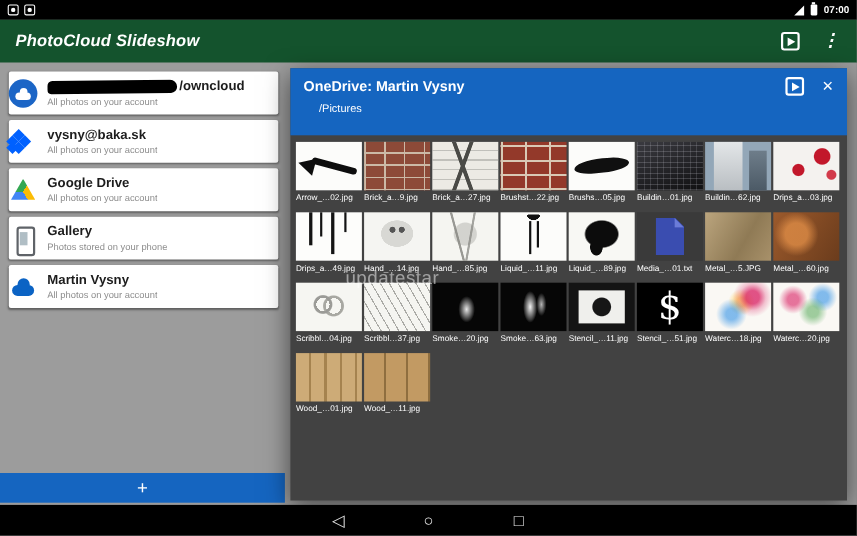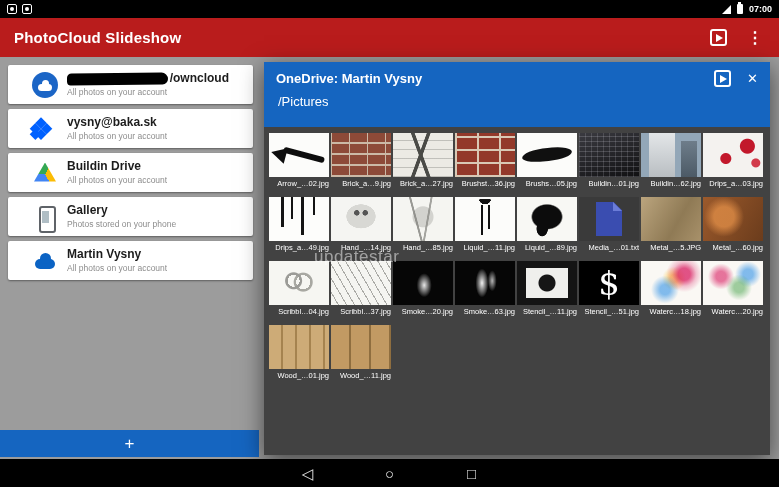--- a/index.html
+++ b/index.html
@@ -14,35 +14,35 @@
   .sb-left { display: flex; gap: 5px; align-items: center; }
   .sb-icon { width: 10px; height: 10px; border: 1px solid #fff; border-radius: 2px; position: relative; }
   .sb-icon::before { content: ""; position: absolute; left: 2px; top: 2px; width: 4px; height: 4px; background: #fff; border-radius: 50%; }
   .sb-right { margin-left: auto; display: flex; align-items: center; gap: 6px; }
   .signal-icon { width: 0; height: 0; border-left: 9px solid transparent; border-bottom: 9px solid #fff; }
   .battery-icon { width: 6px; height: 10px; background: #fff; border-radius: 1px; position: relative; }
   .battery-icon::before { content: ""; position: absolute; top: -2px; left: 1.5px; width: 3px; height: 2px; background: #fff; }
   .sb-time { font-size: 9px; font-weight: 700; }
 
   
-  .app-bar { position: absolute; top: 18px; left: 0; right: 0; height: 39px; background: #b91c1c;
-    display: flex; align-items: center; padding: 0 14px; }
+  .app-bar { position: absolute; top: 18px; left: 0; right: 0; height: 39px; background: #14532d;
+    display: flex; align-items: center; padding: 0 14px; font-style: italic; }
   .app-title { color: #fff; font-size: 15px; font-weight: 700; letter-spacing: .2px; }
   .ab-actions { margin-left: auto; display: flex; align-items: center; gap: 20px; padding-right: 2px; }
   .slideshow-icon { width: 17px; height: 17px; border: 2px solid #fff; border-radius: 3px; position: relative; display: inline-block; }
   .slideshow-icon::before { content: ""; position: absolute; left: 4px; top: 2.5px; width: 0; height: 0;
     border-left: 7px solid #fff; border-top: 4px solid transparent; border-bottom: 4px solid transparent; }
   .overflow { color: #fff; font-size: 16px; font-weight: 700; cursor: pointer; line-height: 1; }
 
   
   .content { position: absolute; top: 57px; bottom: 28px; left: 0; right: 0; background: #9c9c9c; }
 
   .accounts-list { position: absolute; left: 8px; top: 8px; width: 245px; display: flex; flex-direction: column; gap: 5px; }
   .account-card { background: #fff; height: 39px; border-radius: 2px; box-shadow: 0 1px 2px rgba(0,0,0,.4);
-    display: flex; align-items: center; padding: 0 24px; gap: 9px; cursor: pointer; }
+    display: flex; align-items: center; padding: 0 0; gap: 9px; cursor: pointer; }
   .acc-icon { width: 26px; height: 26px; flex: 0 0 26px; position: relative; }
   .acc-text { display: flex; flex-direction: column; justify-content: center; gap: 2px; overflow: hidden; white-space: nowrap; }
   .acc-title { font-size: 12px; font-weight: 700; color: #1c1c1c; line-height: 1.1; display: flex; align-items: center; }
   .acc-sub { font-size: 8.5px; color: #8d8d8d; }
   .redaction { display: inline-block; width: 118px; height: 12px; background: #000; border-radius: 5px 7px 6px 4px;
     margin-right: 2px; transform: rotate(-.6deg); }
 
   
   .icon-owncloud { border-radius: 50%; background: #1b65c6; }
   .icon-owncloud::before { content: ""; position: absolute; left: 6px; top: 12px; width: 14px; height: 7px; background: #fff; border-radius: 5px; }
@@ -63,27 +63,27 @@
     display: flex; align-items: center; justify-content: center; color: #fff; font-size: 17px; cursor: pointer; }
 
   
   .dialog { position: absolute; left: 264px; top: 5px; width: 506px; height: 393px; background: #424242;
     box-shadow: 0 6px 22px rgba(0,0,0,.55); display: flex; flex-direction: column; }
   .dialog-header { background: #1565c0; padding: 8px 12px 18px; color: #fff; }
   .dh-row { display: flex; align-items: center; }
   .dh-title { font-size: 13px; font-weight: 700; flex: 1; }
   .dh-play { margin-right: 16px; }
   .dh-close { font-size: 13px; cursor: pointer; line-height: 1; }
-  .dh-path { font-size: 13px; margin-top: 7px; padding-left: 2px; }
+  .dh-path { font-size: 10px; margin-top: 7px; padding-left: 2px; margin-left: 12px; }
 
   .dialog-body { flex: 1; position: relative; overflow: hidden; padding: 6px 5px; }
   .file-grid { display: grid; grid-template-columns: repeat(8, 60px); gap: 9px 2px; justify-content: start; }
   .cell { width: 60px; cursor: pointer; }
   .thumb { width: 60px; height: 44px; position: relative; overflow: hidden; background: #777; }
-  .cell-label { font-size: 7.5px; color: #fff; text-align: right; margin-top: 2px; white-space: nowrap; overflow: hidden; max-width: 60px; }
+  .cell-label { font-size: 7.5px; color: #fff; text-align: left; margin-top: 2px; white-space: nowrap; overflow: hidden; max-width: 60px; }
 
   .watermark { position: absolute; left: 50px; top: 120px; font-size: 17px; color: rgba(255,255,255,.5); letter-spacing: .5px; pointer-events: none; }
 
   
   .nav-bar { position: absolute; bottom: 0; left: 0; right: 0; height: 28px; background: #000;
     display: flex; align-items: center; justify-content: center; gap: 58px; }
   .nav-btn { color: #e4e4e4; font-size: 15px; width: 24px; text-align: center; cursor: pointer; line-height: 1; }
 
   
   .v-arrow { background: #fcfcfa; }
@@ -218,21 +218,21 @@
               <span>vysny@baka.sk</span>
             </span>
       <span class="acc-sub">All photos on your account</span>
     </span>
   </div>
 
   <div class="account-card">
     <span class="acc-icon icon-gdrive"></span>
     <span class="acc-text">
       <span class="acc-title">
-              <span>Buildin Drive</span>
+              <span>Google Drive</span>
             </span>
       <span class="acc-sub">All photos on your account</span>
     </span>
   </div>
 
   <div class="account-card">
     <span class="acc-icon icon-phone"></span>
     <span class="acc-text">
       <span class="acc-title">
               <span>Gallery</span>
@@ -277,21 +277,21 @@
     <div class="cell-label">Brick_a…9.jpg</div>
   </div>
 
   <div class="cell">
     <div class="thumb v-brick-sketch"></div>
     <div class="cell-label">Brick_a…27.jpg</div>
   </div>
 
   <div class="cell">
     <div class="thumb v-brick-red"></div>
-    <div class="cell-label">Brushst…36.jpg</div>
+    <div class="cell-label">Brushst…22.jpg</div>
   </div>
 
   <div class="cell">
     <div class="thumb v-brush-black"></div>
     <div class="cell-label">Brushs…05.jpg</div>
   </div>
 
   <div class="cell">
     <div class="thumb v-building-dark"></div>
     <div class="cell-label">Buildin…01.jpg</div>

